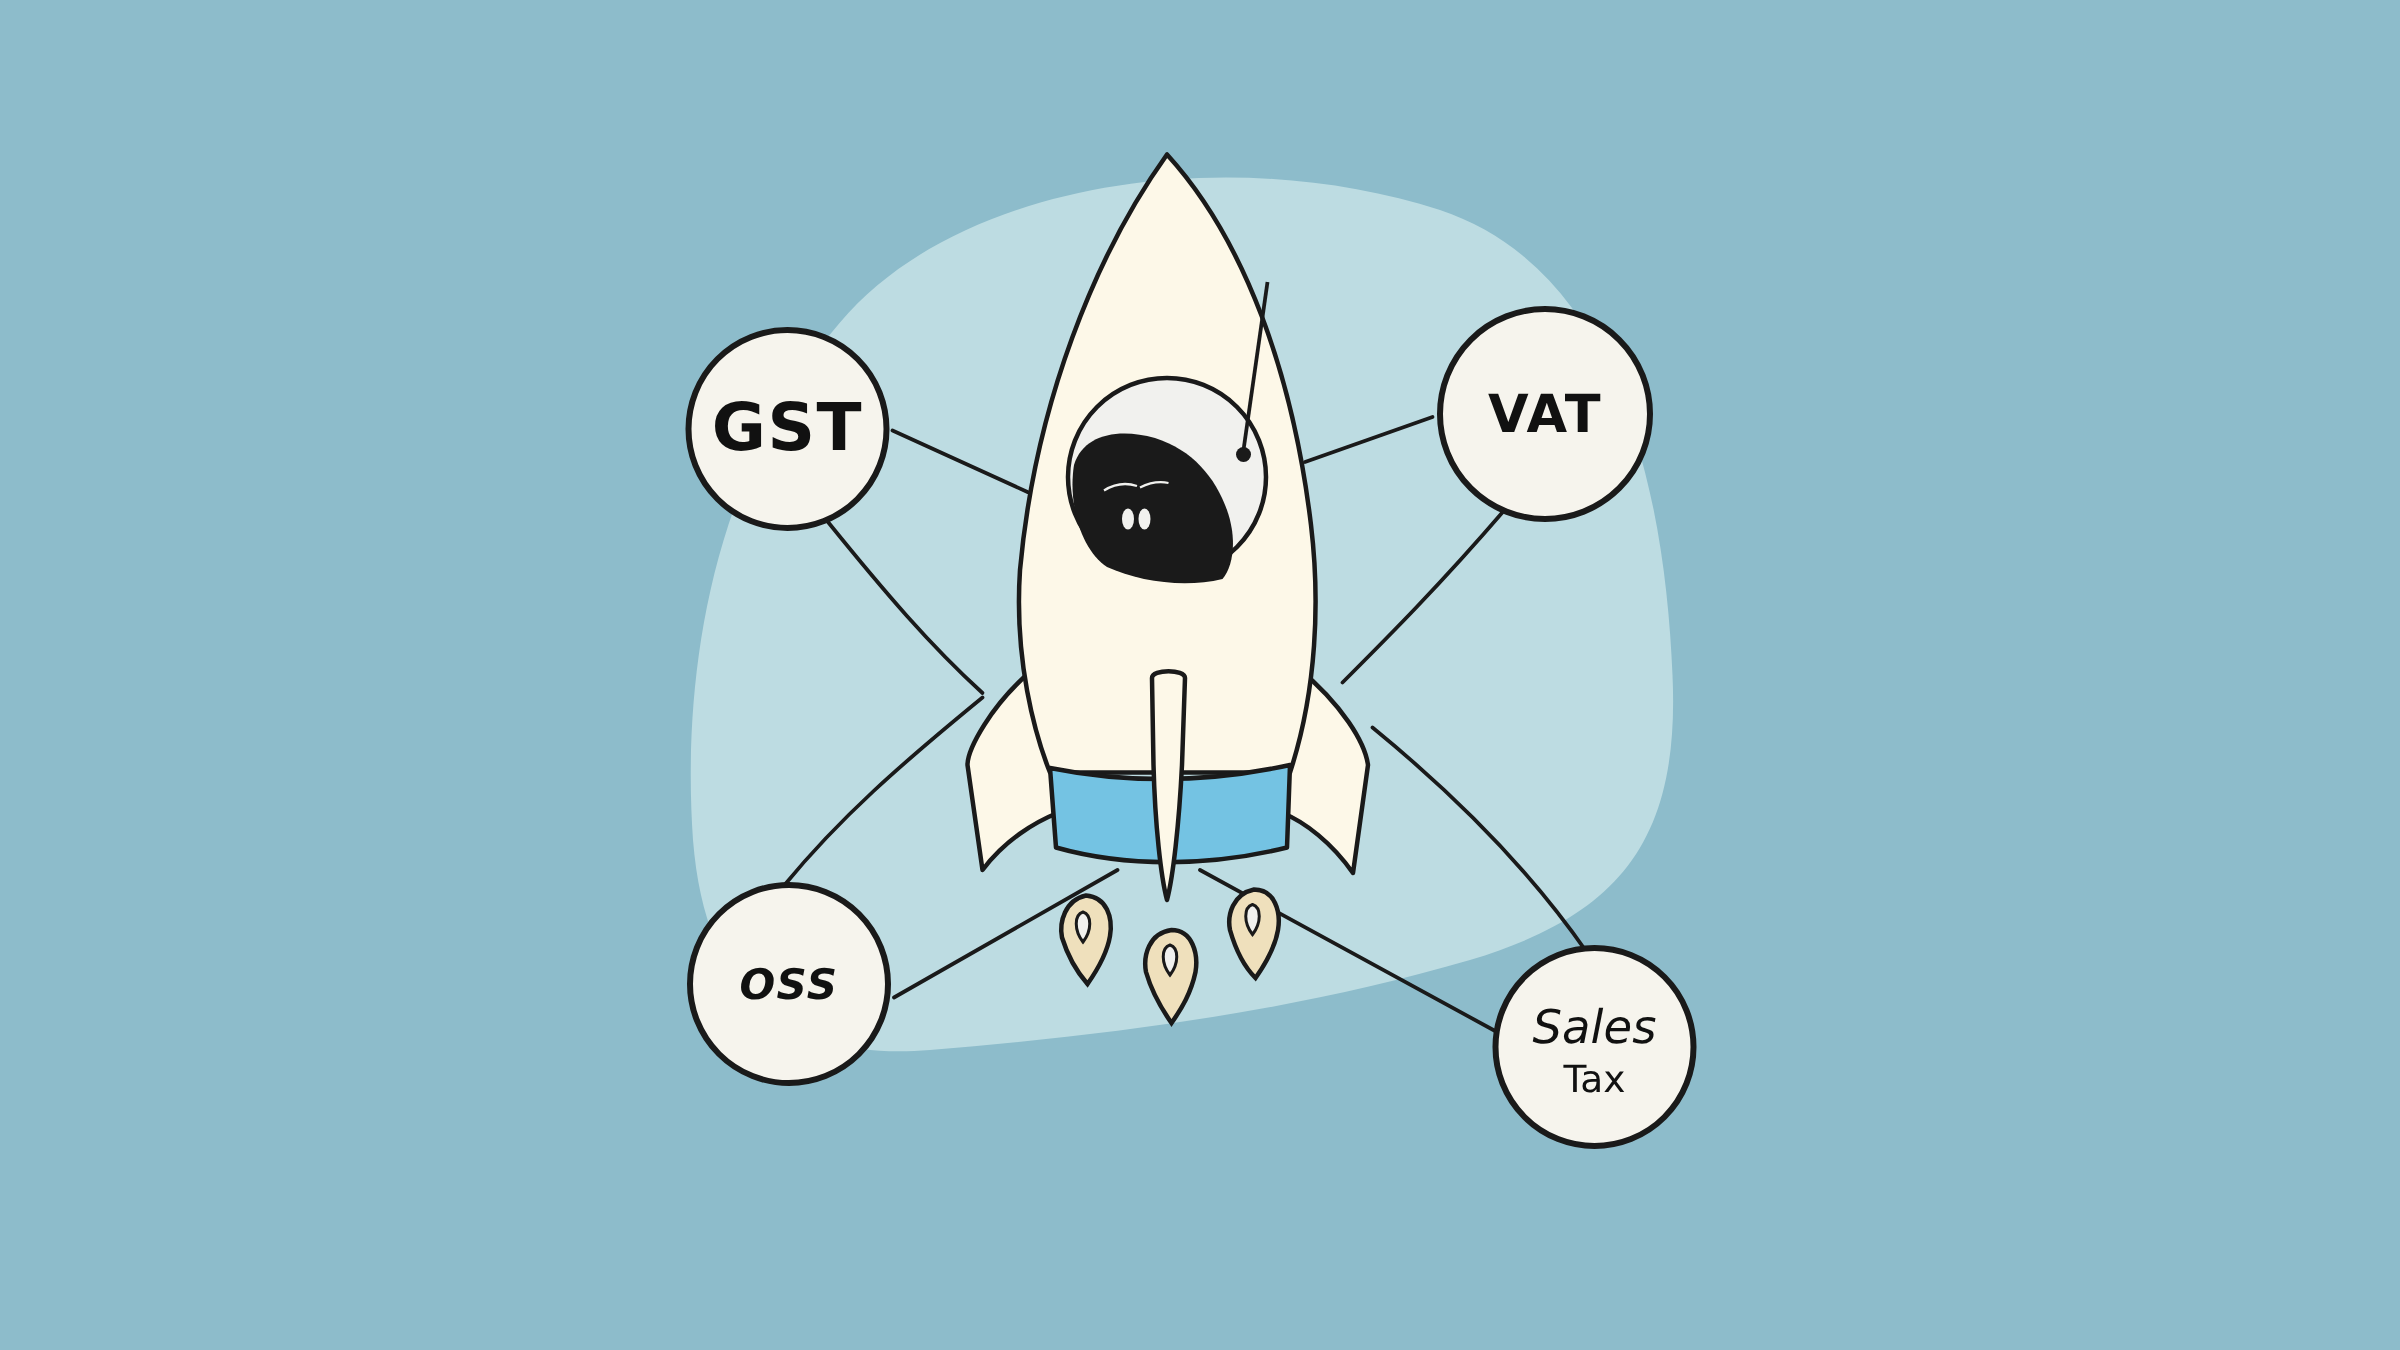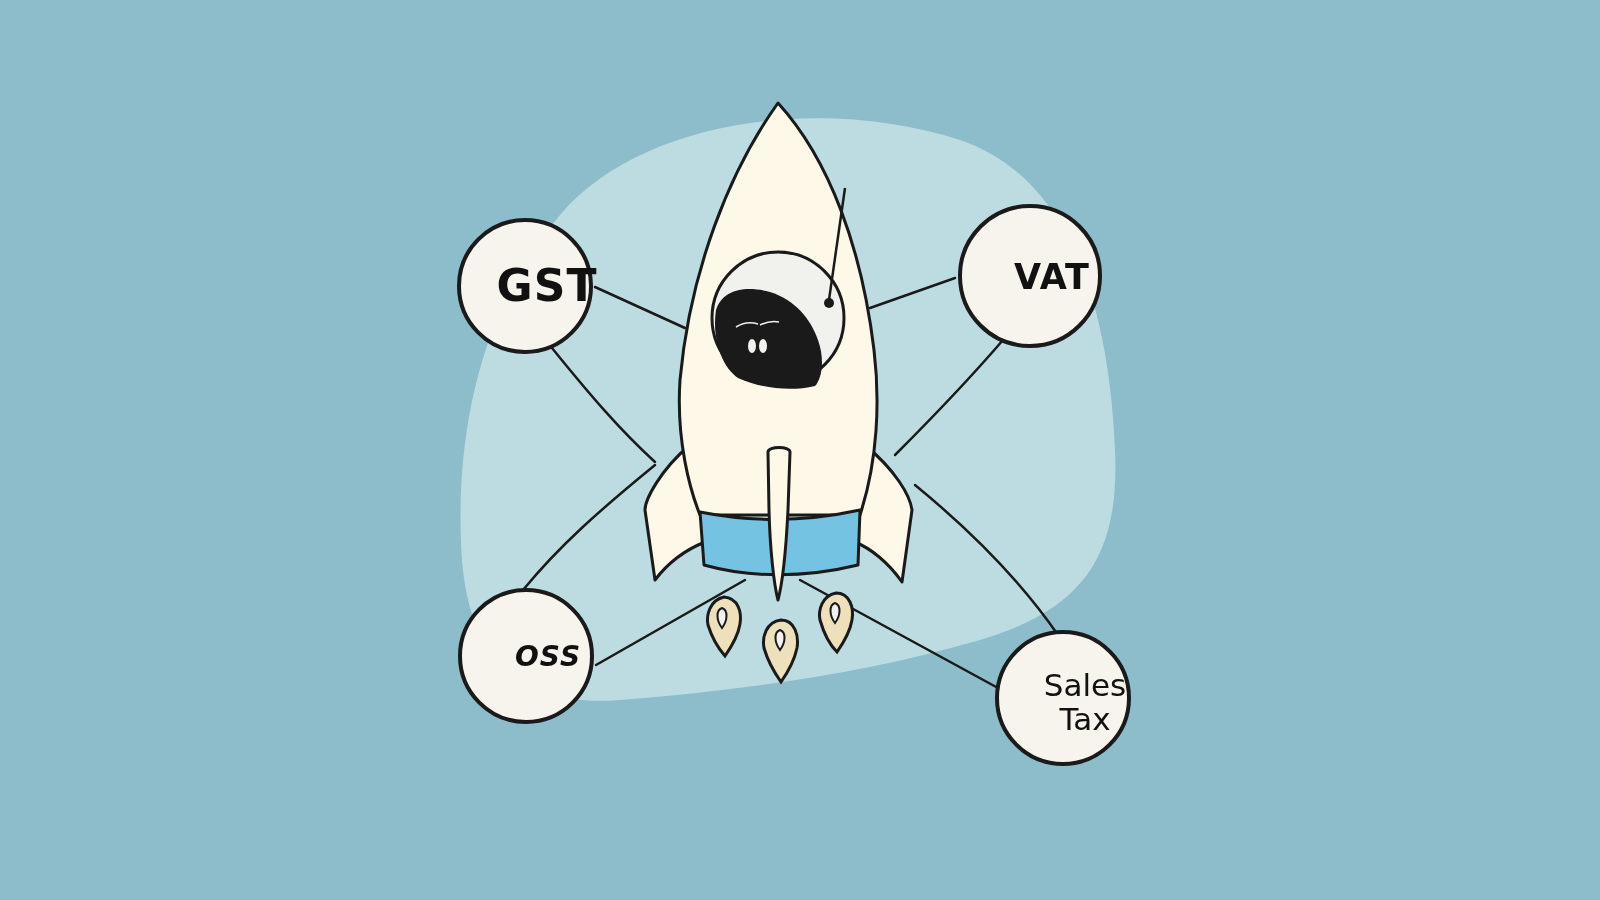--- a/index.html
+++ b/index.html
@@ -1,18 +1,18 @@
 <!DOCTYPE html>
 <html><head>
   <meta charset="utf-8">
   <style>
     html, body { margin:0; padding:0; }
     body { width:1600px; height:900px; overflow:hidden; position:relative; font-family:"Liberation Sans", sans-serif; }
     #scene { position:absolute; left:0; top:0; width:1600px; height:900px; }
-    .label { position:absolute; display:flex; align-items:center; justify-content:center; text-align:center; color:#111; font-family:"DejaVu Sans", sans-serif; font-weight:bold; line-height:1; pointer-events:none;padding-left:22px; }
+    .label { position:absolute; display:flex; align-items:center; justify-content:center; text-align:center; color:#111; font-family:"DejaVu Sans", sans-serif; font-weight:bold; line-height:1; pointer-events:none; }
   </style>
 </head>
 <body>
 
 <svg id="scene" viewBox="0 0 1600 900" xmlns="http://www.w3.org/2000/svg">
   <rect x="0" y="0" width="1600" height="900" fill="#8dbccb"></rect>
 
   <path fill="#bddce2" d="M560,215 C640,120 820,95 960,140 C1080,180 1110,330 1115,450 C1120,560 1080,610 980,640 C860,675 740,690 620,700 C520,708 470,660 462,560 C455,460 470,320 560,215 Z"></path>
 
   <g stroke="#1a1a1a" stroke-width="2.5" fill="none" stroke-linecap="round">
@@ -68,14 +68,14 @@
     <circle cx="526" cy="656" r="66" fill="#f6f4ed" stroke="#1a1a1a" stroke-width="4"></circle>
   </g>
   <g>
     <circle cx="1063" cy="698" r="66" fill="#f6f4ed" stroke="#1a1a1a" stroke-width="4"></circle>
   </g>
 </svg>
 
 <div class="label" style="left:459px; top:260px; width:132px; height:52px; font-size:44px; letter-spacing:1px;">GST</div>
 <div class="label" style="left:960px; top:250px; width:140px; height:54px; font-size:35px; letter-spacing:1px;">VAT</div>
 <div class="label" style="left:460px; top:634px; width:132px; height:46px; font-size:28px; letter-spacing:1px;font-style:italic;">OSS</div>
-<div class="label" style="left:997px; top:668px; width:132px; height:34px; font-size:31px; font-weight:normal;">Sales</div>
-<div class="label" style="left:997px; top:702px; width:132px; height:34px; font-size:31px; font-weight:normal;">Tax</div>
+<div class="label" style="left:997px; top:668px; width:132px; height:34px; font-size:31px; font-weight:normal;font-style:italic;">Sales</div>
+<div class="label" style="left:997px; top:702px; width:132px; height:34px; font-size:25px; font-weight:normal;">Tax</div>
 
 </body></html>

